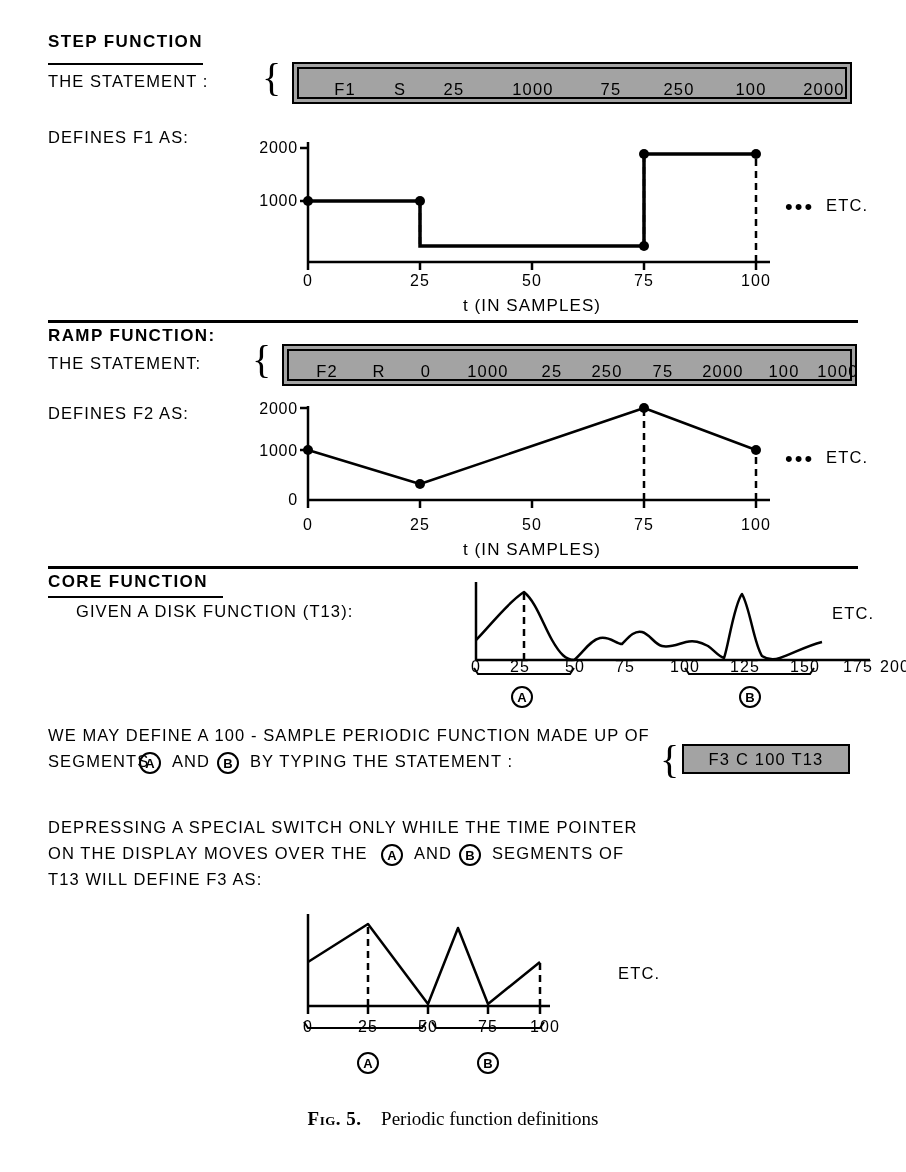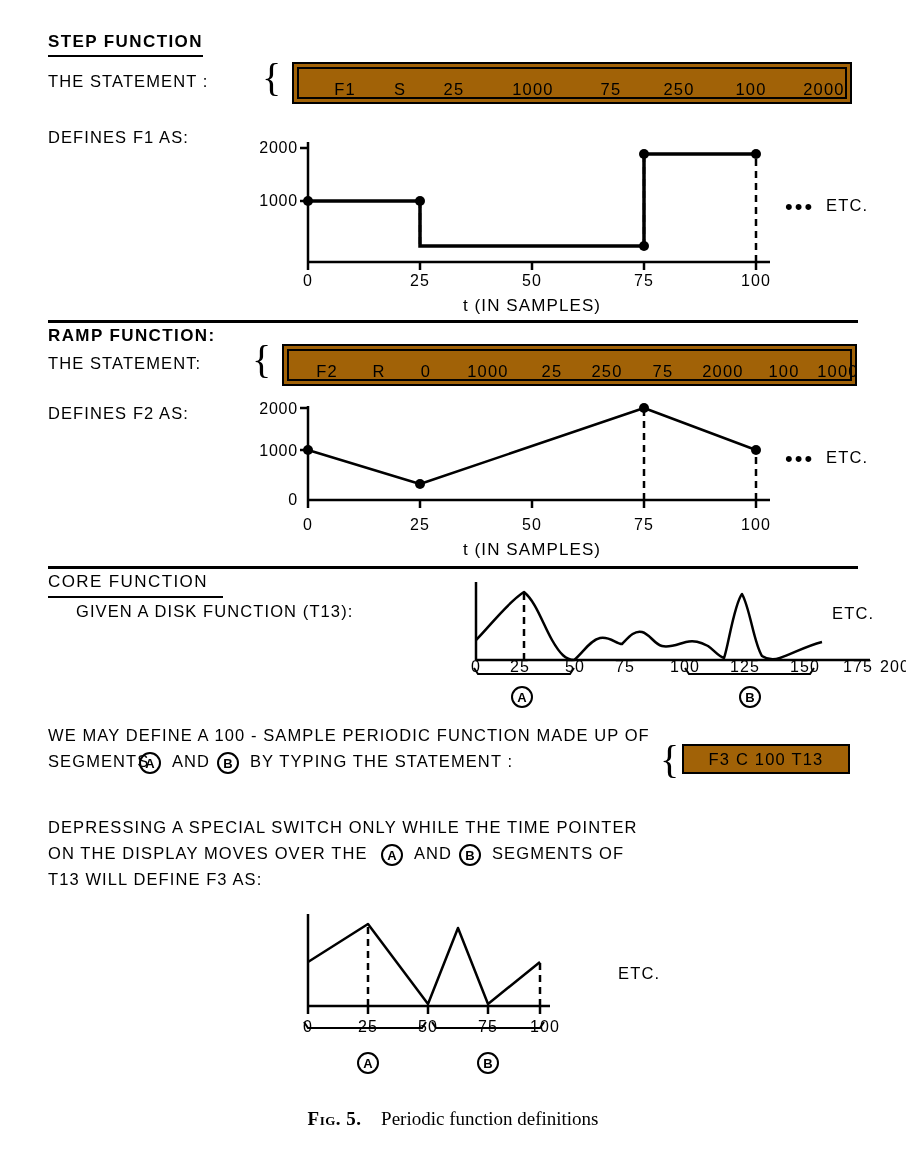--- a/index.html
+++ b/index.html
@@ -25,32 +25,32 @@
     position: absolute;
     font-family: "Liberation Sans", sans-serif;
     letter-spacing: 1.2px;
     white-space: nowrap;
     font-weight: 500;
   }
   .sec-title {
     font-size: 17px;
     letter-spacing: 1.4px;
     border-bottom: 2px solid #000;
-    padding-bottom: 3px;
+    padding-bottom: 11px;
     font-weight: 600;
   }
   .body-txt {
     font-size: 16.5px;
     letter-spacing: 1.1px;
   }
   .stmt-box {
     position: absolute;
     border: 2px solid #000;
     box-sizing: border-box;
-    background: #a16207;
+    background: #a3a3a3;
   }
   .stmt-box .inner {
     position: absolute;
     left: 3px; top: 3px; right: 3px; bottom: 3px;
     border: 2px solid #000;
     box-sizing: border-box;
     display: flex;
     align-items: center;
   }
   .stmt-box.single .inner {
@@ -248,21 +248,21 @@
   <div class="axlbl" style="left:644px; top:516px;">75</div>
   <div class="axlbl" style="left:756px; top:516px;">100</div>
 
   <div class="axlbl" style="left:532px; top:540px; font-size:17px;">t (IN SAMPLES)</div>
 
   <div class="dots" style="left:785px; top:448px;">•••</div>
   <div class="etc" style="left:826px; top:448px;">ETC.</div>
 
   <div class="divider" style="left:48px; top:566px; width:810px;"></div>
 
-  <div class="lbl" style="left:48px; top:572px; font-size:17px; letter-spacing:1.4px; font-weight:400;">CORE FUNCTION</div>
+  <div class="lbl" style="left:48px; top:572px; font-size:17px; letter-spacing:1.4px; font-weight:700;">CORE FUNCTION</div>
   <div class="divider" style="left:48px; top:596px; width:175px; height:2px;"></div>
 
   <div class="lbl body-txt" style="left:48px; top:602px;margin-left:28px;">GIVEN A DISK FUNCTION (T13):</div>
 
   <svg width="420" height="110" style="left:470px; top:578px;">
     <line x1="6" y1="4" x2="6" y2="82" stroke="#000" stroke-width="2.5"></line>
     <line x1="6" y1="82" x2="400" y2="82" stroke="#000" stroke-width="2.5"></line>
     <path d="M6,62 C20,48 38,24 54,14 C66,24 72,44 82,62 C90,76 96,82 104,82
              C112,76 120,62 130,60 C140,58 146,66 152,66
              C158,60 164,52 172,54 C180,56 184,66 192,68

